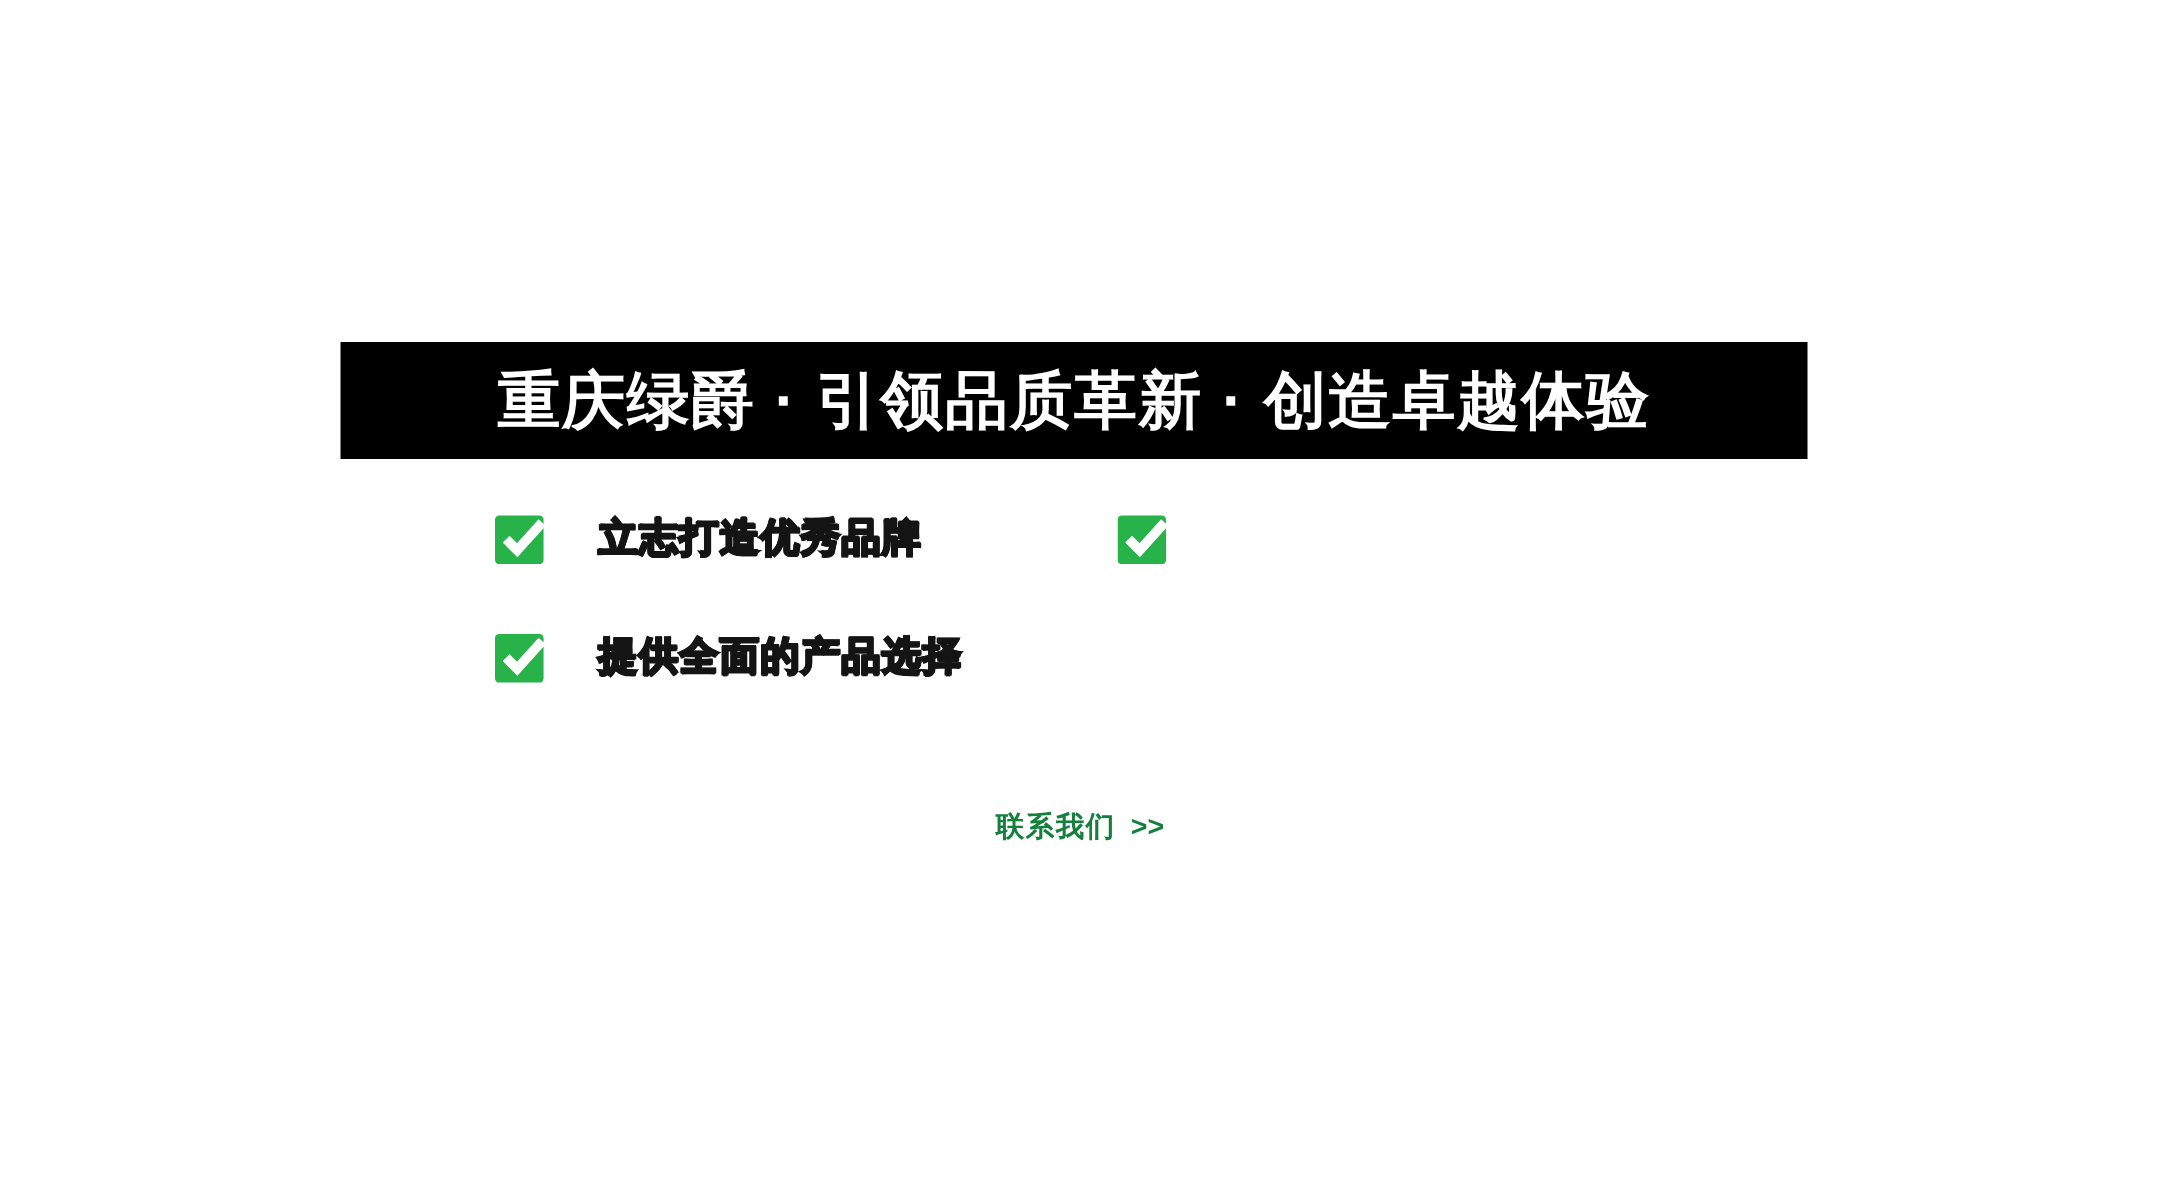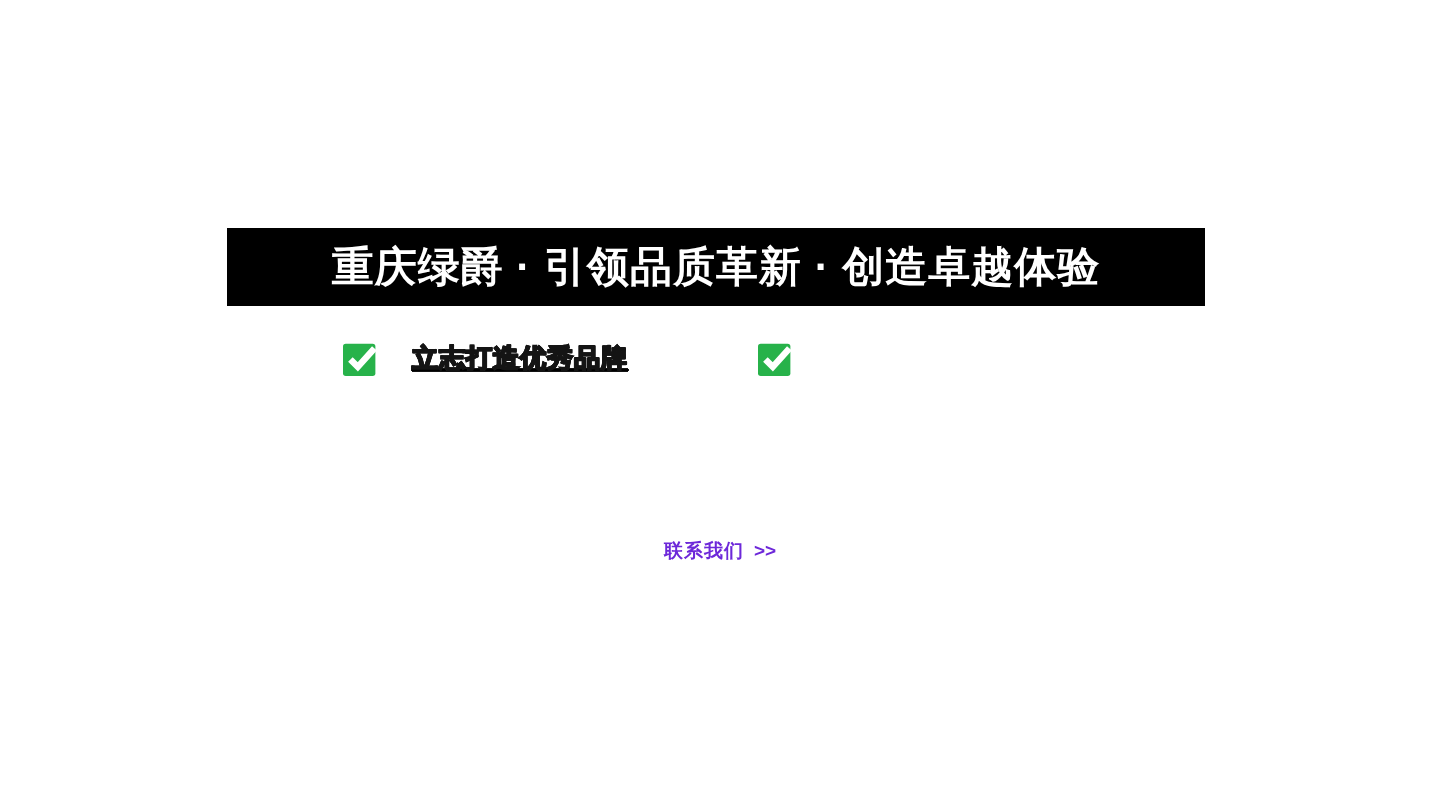--- a/index.html
+++ b/index.html
@@ -32,26 +32,25 @@
     font-size: 42px;
     font-weight: 800;
     letter-spacing: 1px;
     white-space: nowrap;
     margin-top: 39px;
   }
 
   
   .features {
     position: absolute;
-    left: 343px;
+    left: 330px;
     top: 340px;
     display: grid;
     grid-template-columns: 415px auto;
     row-gap: 42px;
-    text-decoration: underline;
   }
   .feature {
     display: flex;
     align-items: center;
     gap: 32px;
     height: 37px;
     white-space: nowrap;
   }
   .check {
     width: 37px;
@@ -72,21 +71,21 @@
   }
 
   
   .contact {
     position: absolute;
     left: 0;
     right: 0;
     top: 538px;
     text-align: center;
     text-decoration: none;
-    color: #6d28d9;
+    color: #15803d;
     font-size: 19px;
     font-weight: 800;
     letter-spacing: 1px;
     cursor: pointer;
   }
   .contact .arrows {
     display: inline-block;
     margin-left: 10px;
     letter-spacing: 0;
   }
@@ -113,20 +112,29 @@
 
     <div class="feature">
       <span class="check">
         <svg viewBox="0 0 40 40" xmlns="http://www.w3.org/2000/svg">
           <rect x="0" y="4" width="35" height="35" rx="3" fill="#27b24a"></rect>
           <path d="M8 21 L16 29 L34 9" stroke="#ffffff" stroke-width="7" fill="none"></path>
         </svg>
       </span>
     </div>
 
+    <div class="feature">
+      <span class="check">
+        <svg viewBox="0 0 40 40" xmlns="http://www.w3.org/2000/svg">
+          <rect x="0" y="4" width="35" height="35" rx="3" fill="#27b24a"></rect>
+          <path d="M8 21 L16 29 L34 9" stroke="#ffffff" stroke-width="7" fill="none"></path>
+        </svg>
+      </span>
+      <span class="feature-label">提供全面的产品选择</span>
+    </div>
 
   </div>
 
   <a class="contact">
     <span>联系我们</span><span class="arrows">&gt;&gt;</span>
   </a>
 
 </div>
 
 </body></html>

